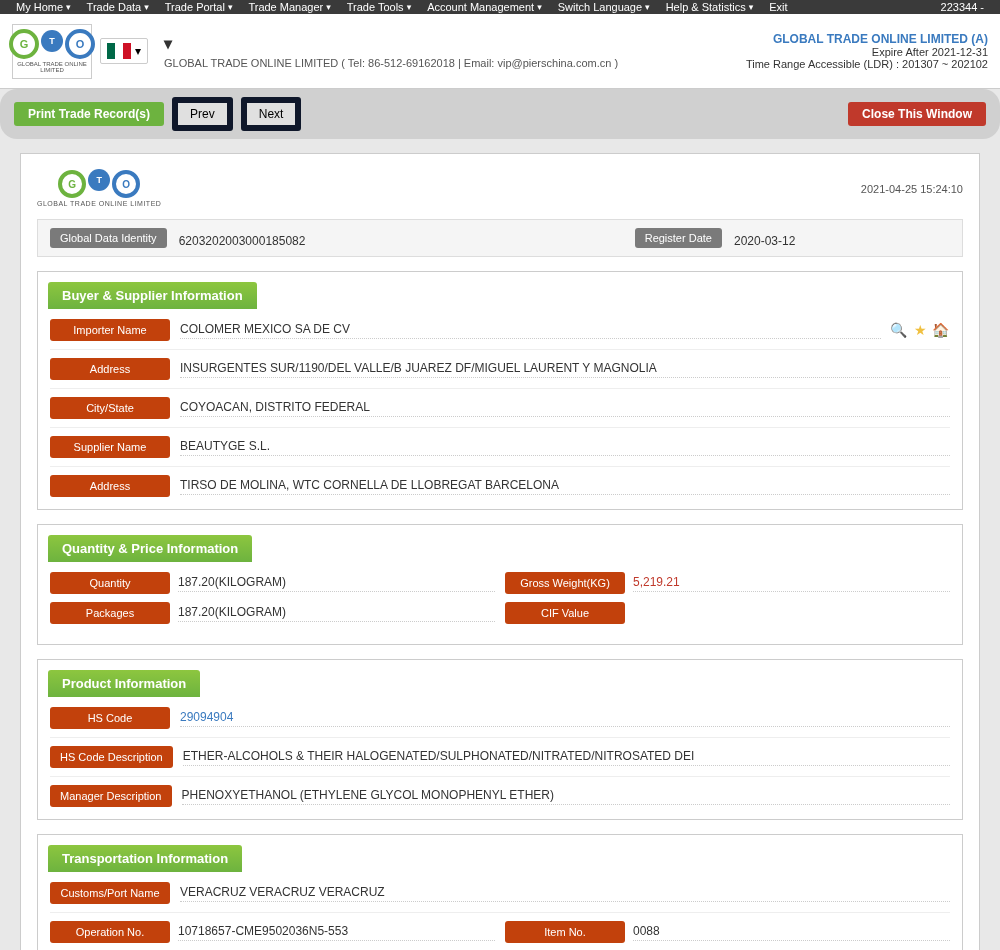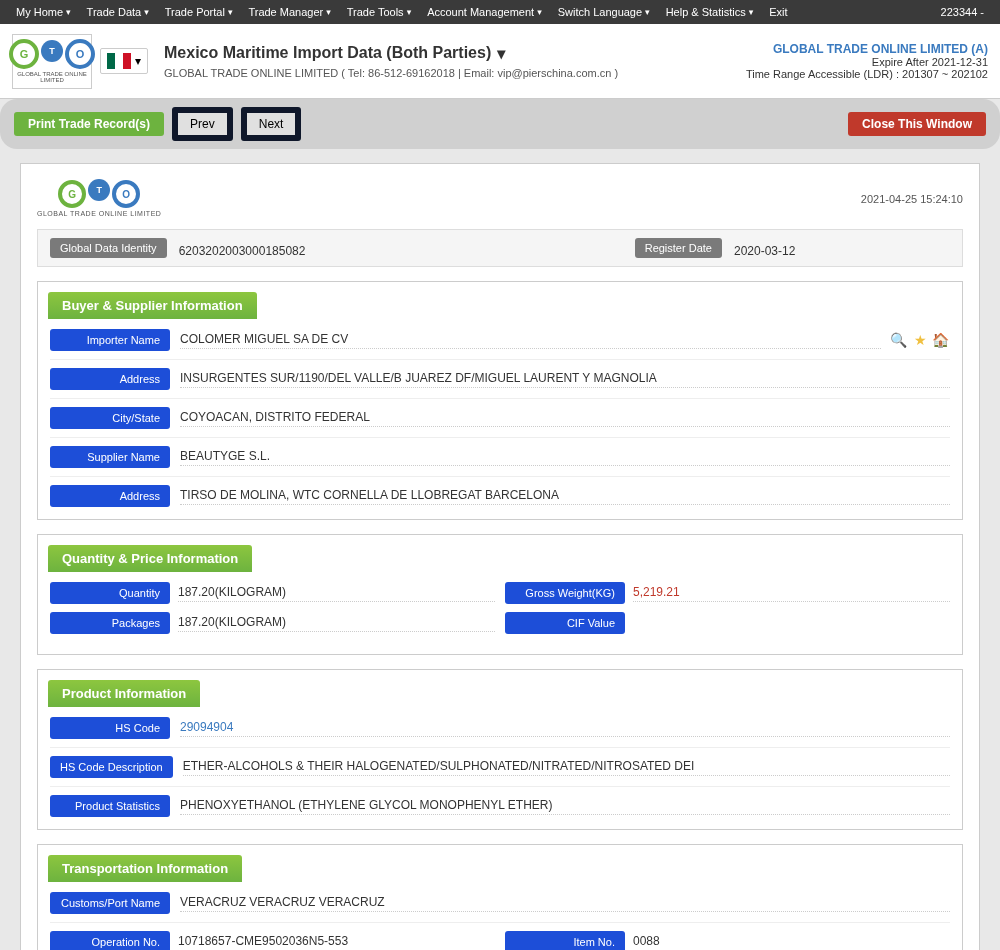--- a/index.html
+++ b/index.html
@@ -5,21 +5,21 @@
     * { margin: 0; padding: 0; box-sizing: border-box; }
     body { font-family: Arial, sans-serif; font-size: 12px; background: #e8e8e8; width: 1000px; min-height: 950px; }
 
     
     .top-nav {
       background: #3a3a3a;
       color: #fff;
       display: flex;
       align-items: center;
       padding: 0 8px;
-      height: 24px;
+      height: 14px;
       font-size: 11px;
     }
     .top-nav .nav-item {
       padding: 0 8px;
       cursor: pointer;
       display: flex;
       align-items: center;
       gap: 3px;
       height: 100%;
     }
@@ -243,27 +243,27 @@
       display: flex;
       align-items: center;
       gap: 10px;
       margin-bottom: 8px;
       padding-bottom: 8px;
       border-bottom: 1px solid #eee;
     }
     .info-row:last-child { border-bottom: none; margin-bottom: 0; padding-bottom: 0; }
 
     .info-label {
-      background: #1d4ed8;
+      background: #c2410c;
       color: #fff;
       padding: 5px 10px;
       border-radius: 3px;
       font-size: 11px;
       min-width: 120px;
-      text-align: right;
+      text-align: center;
       white-space: nowrap;
     }
     .info-value {
       color: #333;
       font-size: 12px;
       flex: 1;
       border-bottom: 1px dotted #ccc;
       padding-bottom: 2px;
     }
     .info-value.highlight { color: #c0392b; }
@@ -355,21 +355,20 @@
       <div class="flag-mx">
         <div class="f1"></div>
           <div class="f2"></div>
           <div class="f3"></div>
       </div>
       <span>▾</span>
     </div>
   </div>
   <div class="header-title-area">
     <div class="title">
-      <span>Mexico Maritime Import Data (Both Parties)</span>
       <span>▾</span>
     </div>
     <div class="subtitle">
       <span>GLOBAL TRADE ONLINE LIMITED</span>
       <span> ( </span>
       <span>Tel: 86-512-69162018 | Email: vip@pierschina.com.cn</span>
       <span> )</span>
     </div>
   </div>
   <div class="header-right">
@@ -412,21 +411,21 @@
       <span class="field-label">Register Date</span>
       <span class="field-value">2020-03-12</span>
     </div>
 
     <div class="section">
       <div class="section-header">Buyer &amp; Supplier Information</div>
       <div class="section-body">
 
         <div class="info-row">
           <span class="info-label">Importer Name</span>
-          <span class="info-value">COLOMER MIGUEL SA DE CV</span>
+          <span class="info-value">COLOMER MEXICO SA DE CV</span>
           <div class="info-row-icons">
             <span class="icon-search">🔍</span>
             <span class="icon-star">★</span>
             <span class="icon-home">🏠</span>
           </div>
         </div>
 
         <div class="info-row">
           <span class="info-label">Address</span>
           <span class="info-value">INSURGENTES SUR/1190/DEL VALLE/B JUAREZ DF/MIGUEL LAURENT Y MAGNOLIA</span>
@@ -486,21 +485,21 @@
           <span class="info-label">HS Code</span>
           <span class="info-value hs-link">29094904</span>
         </div>
 
         <div class="info-row">
           <span class="info-label">HS Code Description</span>
           <span class="info-value">ETHER-ALCOHOLS &amp; THEIR HALOGENATED/SULPHONATED/NITRATED/NITROSATED DEI</span>
         </div>
 
         <div class="info-row">
-          <span class="info-label">Product Statistics</span>
+          <span class="info-label">Manager Description</span>
           <span class="info-value">PHENOXYETHANOL (ETHYLENE GLYCOL MONOPHENYL ETHER)</span>
         </div>
 
       </div>
     </div>
 
     <div class="section">
       <div class="section-header">Transportation Information</div>
       <div class="section-body">
 

